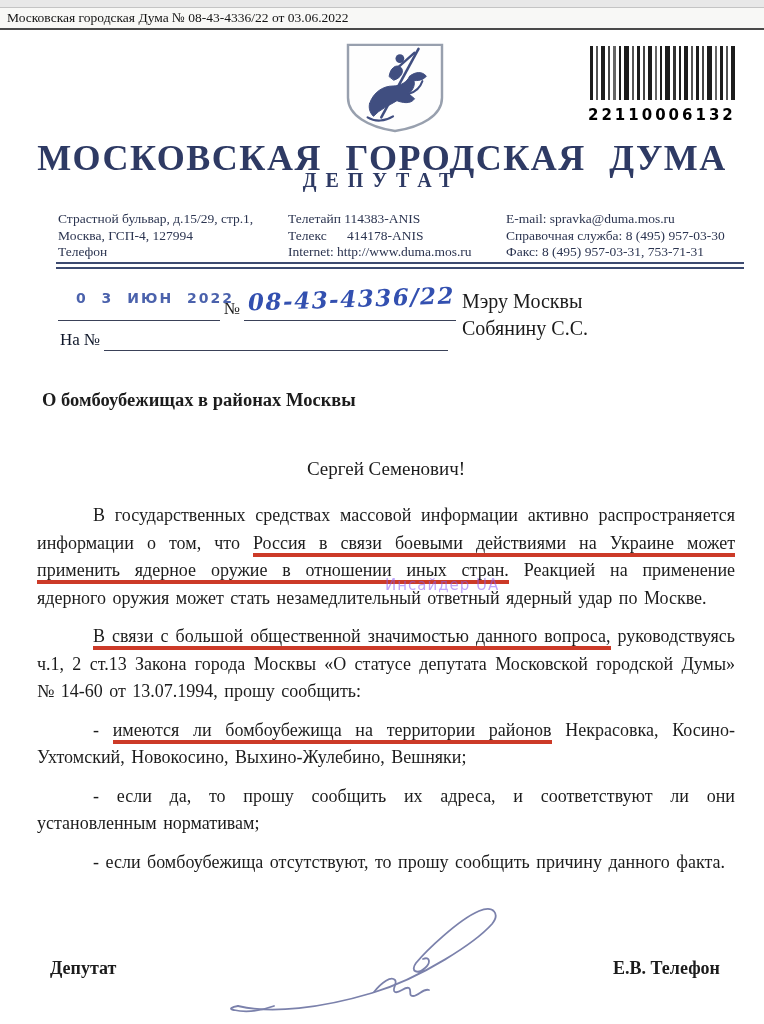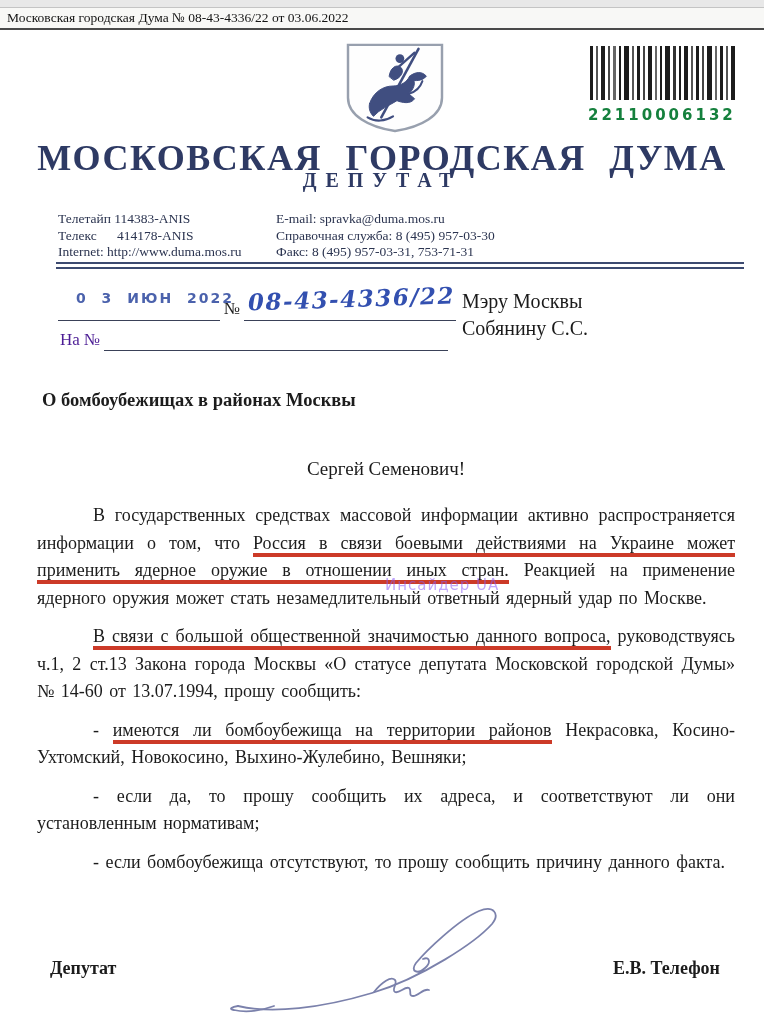--- a/index.html
+++ b/index.html
@@ -14,21 +14,21 @@
     position:absolute; top:0; left:0; right:0; height:22px;
     background:#f8f8f6; border-bottom:2px solid #4a4a4a;
     font-size:13.5px; line-height:20px; padding-left:7px; color:#141414;
   }
   
   .emblem { position:absolute; left:338px; top:31px; width:114px; height:94px; }
   
   .barcode-wrap { position:absolute; left:588px; top:38px; width:156px; }
   .barcode-num {
     font-family:"DejaVu Sans","Liberation Sans",sans-serif; font-weight:bold;
-    font-size:15px; letter-spacing:3px; color:#15803d; margin-top:2px;
+    font-size:15px; letter-spacing:3px; color:#000000; margin-top:2px;
   }
   
   .org-title {
     position:absolute; top:129px; left:0; right:0; text-align:center;
     font-size:36px; font-weight:bold; color:#2e3a64;
     letter-spacing:1.5px; word-spacing:13px;
   }
   .org-subtitle {
     position:absolute; top:161px; left:0; right:0; text-align:center;
     font-size:20px; font-weight:bold; color:#2e3a64; letter-spacing:9px;
@@ -55,21 +55,21 @@
   }
   .u-line { position:absolute; border-bottom:1.5px solid #3a4158; }
   .stamp-line { left:0; top:34px; width:162px; }
   .num-label { position:absolute; left:166px; top:13px; font-size:17px; color:#202020; }
   .hw-number {
     position:absolute; left:190px; top:-1px; font-size:23px; font-style:italic;
     font-weight:bold; color:#3350b0; letter-spacing:1.5px; transform:rotate(-2deg);
     font-family:"DejaVu Serif","Liberation Serif",serif;
   }
   .num-line { left:186px; top:34px; width:212px; }
-  .reply-label { position:absolute; left:2px; top:44px; font-size:17px; color:#4c1d95; }
+  .reply-label { position:absolute; left:2px; top:44px; font-size:17px; color:#0f172a; }
   .reply-line { left:46px; top:64px; width:344px; }
   
   .recipient { position:absolute; left:462px; top:280px; font-size:20px; line-height:27px; color:#1a1a1a; }
   
   .subject { position:absolute; left:42px; top:382px; font-size:18.5px; font-weight:bold; }
   
   .body { position:absolute; left:37px; top:450px; width:698px; }
   .salutation { text-align:center; font-size:19px; margin-bottom:22px; }
   .body p {
     font-size:18px; line-height:27.5px; text-align:justify;
@@ -141,20 +141,25 @@
         <rect x="143" width="4" height="54"></rect>
       </g>
     </svg>
     <div class="barcode-num">22110006132</div>
   </div>
 
   <div class="org-title">МОСКОВСКАЯ ГОРОДСКАЯ ДУМА</div>
   <div class="org-subtitle">ДЕПУТАТ</div>
 
   <div class="contacts">
+    <div class="col1">
+      <div>Страстной бульвар, д.15/29, стр.1,</div>
+      <div>Москва, ГСП-4, 127994</div>
+      <div>Телефон</div>
+    </div>
     <div class="col2">
       <div class="pre">Телетайп 114383-ANIS</div>
       <div class="pre">Телекс      414178-ANIS</div>
       <div>Internet: http://www.duma.mos.ru</div>
     </div>
     <div class="col3">
       <div>E-mail: spravka@duma.mos.ru</div>
       <div>Справочная служба: 8 (495) 957-03-30</div>
       <div>Факс: 8 (495) 957-03-31, 753-71-31</div>
     </div>

